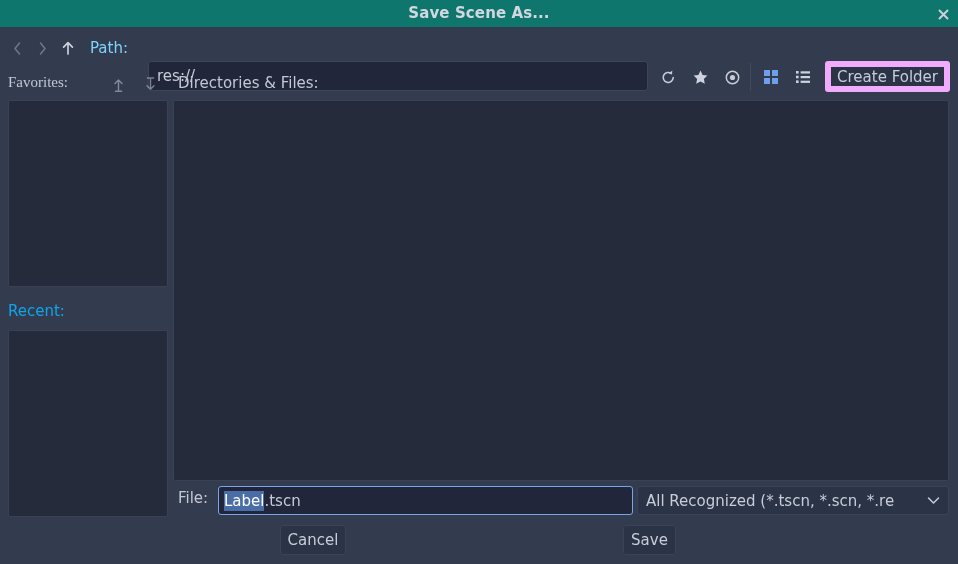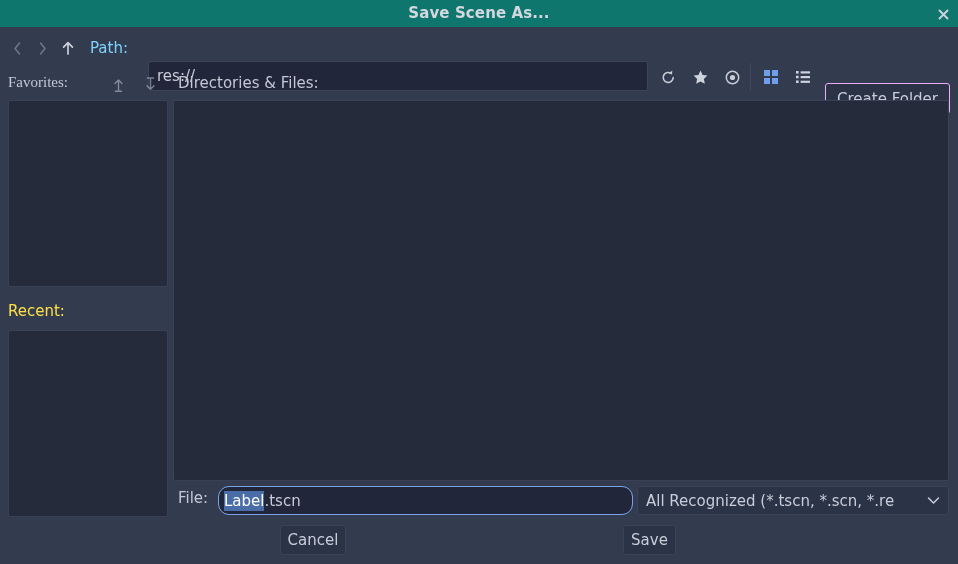--- a/index.html
+++ b/index.html
@@ -103,27 +103,27 @@
     width: 1px; height: 28px;
     background: #4b5268;
     opacity: .65;
   }
 
   #create-folder {
     position: absolute;
     left: 825px; top: 33px;
     width: 125px; height: 31px;
     background: #2b3347;
-    border: 1px solid #f0abfc;
+    border: 6px solid #f0abfc;
     border-radius: 3px;
     color: #c9cdd8;
     font-family: inherit;
     font-size: 15px;
     cursor: pointer;
-    display: flex; align-items: center; justify-content: center; margin-top: 22px;
+    display: flex; align-items: center; justify-content: center;
   }
 
   
   #fav-label {
     position: absolute;
     left: 8px; top: 74px;
     font-size: 15px;
     color: #c3c8d4;
     font-family: Liberation Serif, serif;
   }
@@ -150,39 +150,39 @@
     position: absolute;
     background: #262b3b;
     border: 1px solid #3a4157;
     border-radius: 2px;
   }
   #fav-panel    { left: 8px;   top: 100px; width: 160px; height: 187px; }
   #recent-label {
     position: absolute;
     left: 8px; top: 302px;
     font-size: 15px;
-    color: #fde047;
+    color: #0ea5e9;
   }
   #recent-panel { left: 8px;   top: 330px; width: 160px; height: 187px; }
   #files-panel  { left: 173px; top: 100px; width: 776px; height: 381px; }
 
   
   #file-label {
     position: absolute;
     left: 178px; top: 489px;
     font-size: 15px;
     color: #c3c8d4;
   }
   #file-input-wrap {
     position: absolute;
     left: 218px; top: 486px;
     width: 415px; height: 29px;
     background: #21263a;
     border: 1px solid #7ba4e8;
-    border-radius: 11px;
+    border-radius: 3px;
     display: flex;
     align-items: center;
     padding: 0 5px;
     overflow: hidden;
     cursor: text;
   }
   #file-sel {
     background: #4a6da8;
     color: #ffffff;
     font-size: 15px;

